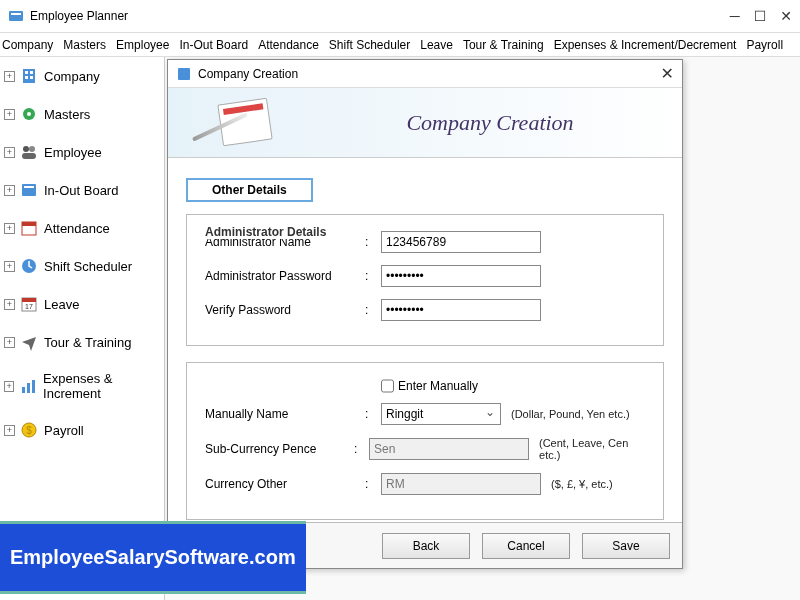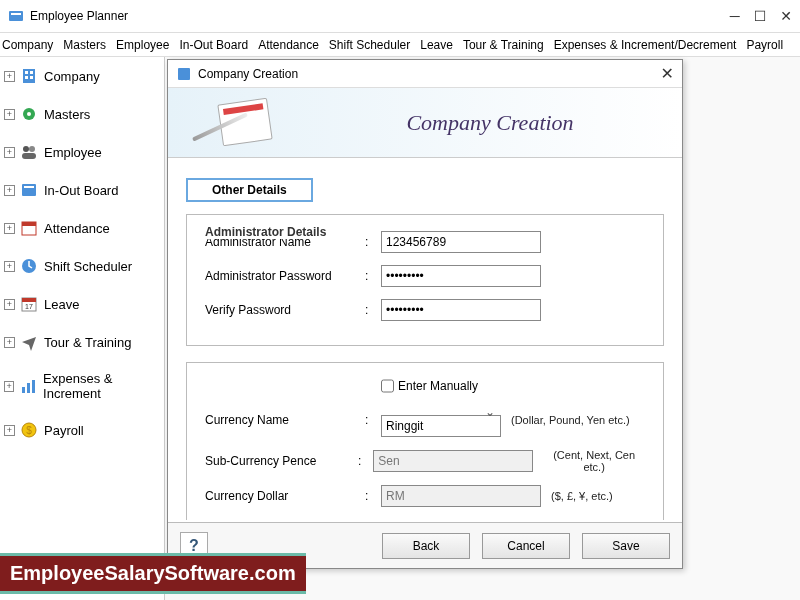--- a/index.html
+++ b/index.html
@@ -43,32 +43,32 @@
 .group-title.boxed { border: 2px solid #6aa8e0; top: -14px; padding: 2px 8px; }
 
 .field-row { display: flex; align-items: center; margin-bottom: 12px; font-size: 12px; }
 .field-label { width: 160px; }
 .field-colon { width: 16px; }
 .field-input { width: 160px; height: 22px; border: 1px solid #888; padding: 0 4px; font-size: 12px; background: #fff; }
 .field-input.disabled { background: #f0f0f0; color: #777; }
 select.field-input { appearance: none; padding-right: 18px; background: #fff; }
 .select-wrap { position: relative; display: inline-block; width: 120px; }
 .select-wrap::after { content: "⌄"; position: absolute; right: 6px; top: 2px; font-size: 12px; color: #555; pointer-events: none; }
-.select-wrap select { width: 100%; margin-top: 12px; }
-.field-hint { margin-left: 10px; font-size: 11px; color: #222; text-align: center; }
+.select-wrap select { width: 100%; }
+.field-hint { margin-left: 10px; font-size: 11px; color: #222; }
 .check-row { display: flex; margin-bottom: 10px; margin-left: 176px; font-size: 12px; }
 .check-row input { margin-right: 4px; }
 
 .dialog-footer { position: absolute; bottom: 0; left: 0; right: 0; height: 46px; border-top: 1px solid #bbb; display: flex; align-items: center; padding: 0 12px; gap: 12px; background: #f7f7f7; }
 .help-btn { width: 28px; height: 28px; border: 1px solid #aaa; background: #fff; display: flex; align-items: center; justify-content: center; font-size: 16px; color: #357; font-weight: bold; }
 .footer-spacer { flex: 1; }
 .dlg-btn { width: 88px; height: 26px; border: 1px solid #999; background: linear-gradient(#fafafa, #e4e4e4); font-size: 12px; }
 .dlg-btn.disabled { color: #999; }
 
-.watermark { position: absolute; left: 0; bottom: 6px; background: #7f1d1d; color: #fff; padding: 6px 10px; font-size: 20px; font-family: Arial, sans-serif; font-weight: bold; border-top: 3px solid #6bbaa8; border-bottom: 3px solid #6bbaa8; }
+.watermark { position: absolute; left: 0; bottom: 6px; background: #1d4ed8; color: #fff; padding: 22px 10px; font-size: 20px; font-family: Arial, sans-serif; font-weight: bold; border-top: 3px solid #6bbaa8; border-bottom: 3px solid #6bbaa8; }
 </style>
 </head>
 <body>
 
 <div class="titlebar">
   <span class="app-icon">
     <svg width="16" height="16">
         <rect x="1" y="3" width="14" height="10" fill="#4a90d9" rx="1"></rect>
         <rect x="3" y="5" width="10" height="2" fill="#fff"></rect>
       </svg>
@@ -244,37 +244,37 @@
             <input class="field-input" type="password" value="•••••••••" style="">
           </div>
         </div>
 
         <div class="group">
           <div class="check-row">
             <input type="checkbox" style="">
             <span>Enter Manually</span>
           </div>
           <div class="field-row">
-            <span class="field-label">Currency Name</span>
+            <span class="field-label">Manually Name</span>
             <span class="field-colon">:</span>
             <span class="select-wrap">
               <select class="field-input">
                 <option>Ringgit</option>
               </select>
             </span>
             <span class="field-hint">(Dollar, Pound, Yen etc.)</span>
           </div>
           <div class="field-row">
             <span class="field-label">Sub-Currency Pence</span>
             <span class="field-colon">:</span>
             <input class="field-input disabled" disabled="" value="Sen" style="">
-            <span class="field-hint">(Cent, Next, Cen etc.)</span>
-          </div>
-          <div class="field-row">
-            <span class="field-label">Currency Dollar</span>
+            <span class="field-hint">(Cent, Leave, Cen etc.)</span>
+          </div>
+          <div class="field-row">
+            <span class="field-label">Currency Other</span>
             <span class="field-colon">:</span>
             <input class="field-input disabled" disabled="" value="RM" style="">
             <span class="field-hint">($, £, ¥, etc.)</span>
           </div>
         </div>
       </div>
 
       <div class="dialog-footer">
         <button class="help-btn">?</button>
         <div class="footer-spacer"></div>

